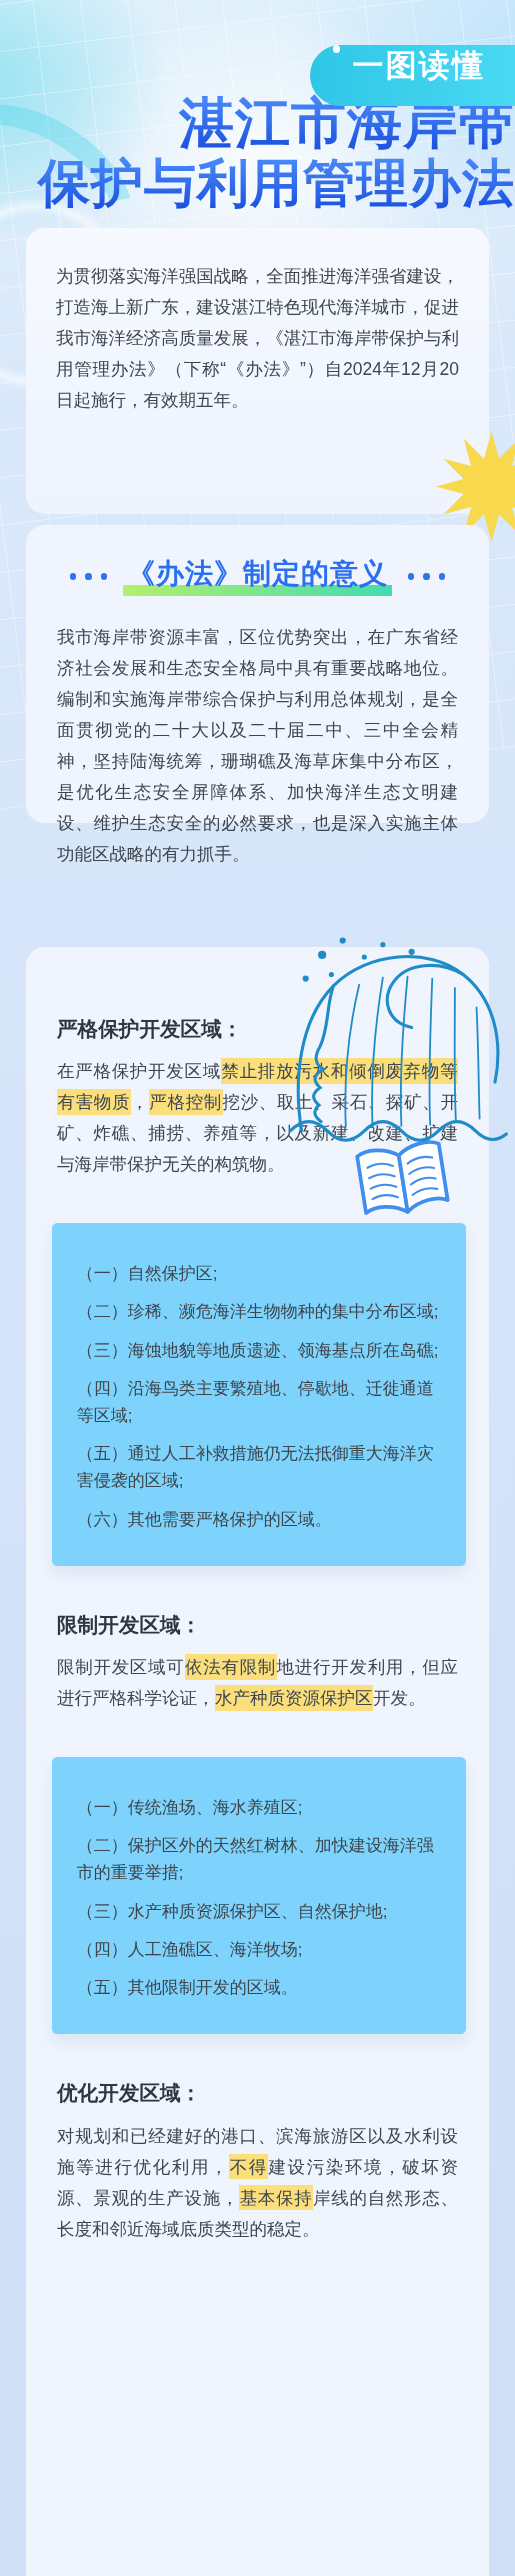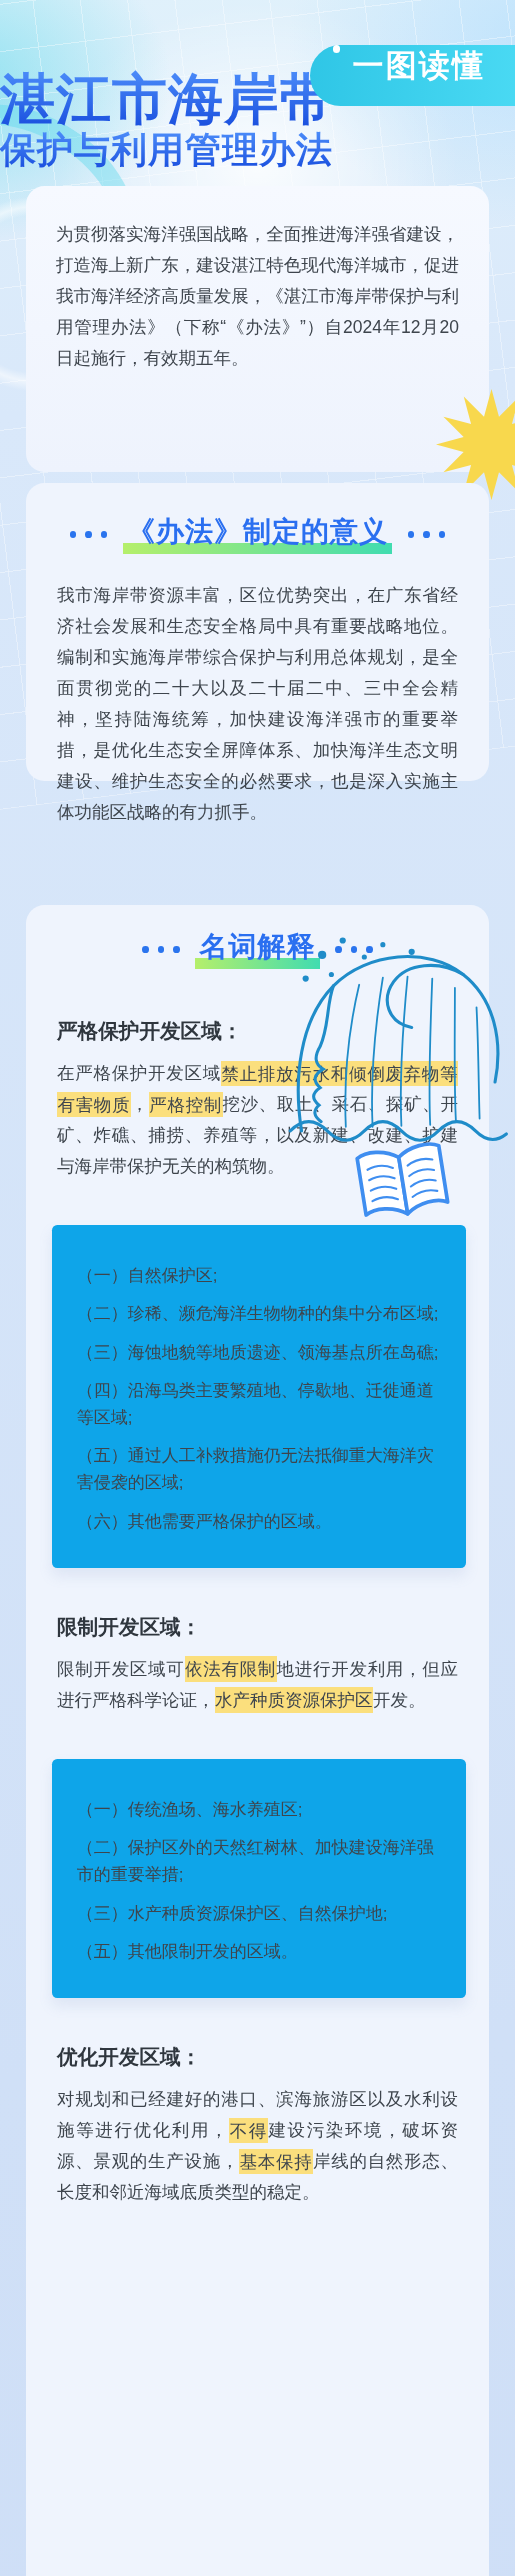--- a/index.html
+++ b/index.html
@@ -25,26 +25,26 @@
     background:radial-gradient(circle, rgba(255,255,255,0) 54%, rgba(255,255,255,.55) 60%, transparent 67%); }
 
   
   .badge { position:absolute; top:45px; right:0; height:61px; display:flex; align-items:flex-start;
     padding:0 30px 0 23px; background:linear-gradient(90deg,#2fc6e6,#49d9f3);
     border-radius:33px 0 0 33px; color:#fff; z-index:5; }
   .badge .dot { width:7.7px; height:7.7px; border-radius:50%; background:#fff; margin-right:12.4px; }
   .badge .label { font-size:31px; font-weight:800; letter-spacing:2.1px; }
 
   
-  .title-wrap { position:relative; padding-top:68px; text-align:left; z-index:2; }
+  .title-wrap { position:relative; padding-top:92px; text-align:right; z-index:2; }
   .title-line { font-weight:900; line-height:1.13; letter-spacing:1px;
     background:linear-gradient(180deg,#4d8efa 0%,#1d53e0 90%);
     -webkit-background-clip:text; background-clip:text; color:transparent; }
   .t1 { font-size:55px; }
-  .t2 { font-size:36px; }
+  .t2 { font-size:52px; }
 
   
   .card { position:relative; margin:0 26px; background:#eff4fd; border-radius:18.5px; z-index:1; }
   .intro-card { margin-top:15.5px; height:286px; padding:33px 30px 0;
     background:linear-gradient(180deg,#f6f9ff,#eef3fd); }
   .intro-card p { font-size:17.5px; line-height:31px; color:#3e454d; text-align:justify; }
   .starburst { position:absolute; right:-58px; bottom:-28px; width:111px; height:111px; z-index:4; }
 
   
   .sec-head { display:flex; justify-content:center; align-items:center; gap:15.5px; }
@@ -58,21 +58,21 @@
   
   .card-a { margin-top:10.3px; height:298px; padding:30px 31px 0; }
   .card-a .body { margin-top:23px; font-size:17.5px; line-height:31px; color:#3e454d; text-align:justify; }
   .wave { position:absolute; top:925px; right:4.1px; width:229px; height:224px; z-index:3; pointer-events:none; }
 
   
   .card-b { margin-top:124px; height:1841px; padding:23px 31px 0; }
   .term-title { font-size:20.6px; font-weight:800; color:#2f363e; margin:45px 0 13.4px; }
   .para { font-size:17.5px; line-height:31px; color:#3e454d; text-align:justify; }
   .hl { background:#fbdf7d; padding:2.6px 0.5px; box-decoration-break:clone; -webkit-box-decoration-break:clone; }
-  .white-list { margin:43px -8.2px 0 -5.2px; background:#0ea5e9; border-radius:5.2px;
+  .white-list { margin:43px -8.2px 0 -5.2px; background:#7dd3fc; border-radius:5.2px;
     padding:37px 25px 33px; box-shadow:0 7.2px 13.4px rgba(110,140,190,.14); }
   .white-list p { font-size:17px; line-height:27px; color:#3e454d; margin-bottom:11.3px; }
   .white-list p:last-child { margin-bottom:0; }
   .scope-row { position:relative; }
   .book { position:absolute; right:6.2px; top:167px; width:98px; height:90px; transform:rotate(-9deg); }
 
   svg .ln { stroke:#1f8cc9; fill:none; stroke-width:6; stroke-linecap:round; }
   svg .ln2 { stroke:#1f8cc9; fill:none; stroke-width:3.5; stroke-linecap:round; }
 </style>
 </head>
@@ -108,21 +108,21 @@
           <i></i>
           <i></i>
         </span>
       <span class="sec-title">《办法》制定的意义</span>
       <span class="dots">
           <i></i>
           <i></i>
           <i></i>
         </span>
     </div>
-    <p class="body">我市海岸带资源丰富，区位优势突出，在广东省经济社会发展和生态安全格局中具有重要战略地位。编制和实施海岸带综合保护与利用总体规划，是全面贯彻党的二十大以及二十届二中、三中全会精神，坚持陆海统筹，加快建设海洋强市的重要举措，是优化生态安全屏障体系、加快海洋生态文明建设、维护生态安全的必然要求，也是深入实施主体功能区战略的有力抓手。</p>
+    <p class="body">我市海岸带资源丰富，区位优势突出，在广东省经济社会发展和生态安全格局中具有重要战略地位。编制和实施海岸带综合保护与利用总体规划，是全面贯彻党的二十大以及二十届二中、三中全会精神，坚持陆海统筹，珊瑚礁及海草床集中分布区，是优化生态安全屏障体系、加快海洋生态文明建设、维护生态安全的必然要求，也是深入实施主体功能区战略的有力抓手。</p>
   </div>
 
   <svg class="wave" viewBox="0 0 445 435">
     <path class="ln" d="M38,400 C22,300 34,185 100,118 C165,52 285,42 352,96 C412,143 430,225 414,305"></path>
     <path class="ln" d="M352,96 C305,68 243,74 217,110 C192,145 206,190 252,199"></path>
     <path class="ln" d="M100,118 C86,156 92,196 74,236 Q56,266 80,280 Q52,296 74,316 Q50,332 72,350 Q54,366 76,382"></path>
     <path class="ln2" d="M150,116 C130,200 120,300 124,392"></path>
     <path class="ln2" d="M196,102 C180,200 172,300 176,392"></path>
     <path class="ln2" d="M244,100 C234,205 228,300 232,390"></path>
     <path class="ln2" d="M292,104 C288,210 284,302 288,388"></path>
@@ -132,33 +132,20 @@
     <circle cx="78" cy="58" r="8" fill="#1f8cc9"></circle>
     <circle cx="118" cy="30" r="6" fill="#1f8cc9"></circle>
     <circle cx="160" cy="62" r="5" fill="#1f8cc9"></circle>
     <circle cx="96" cy="96" r="5" fill="#1f8cc9"></circle>
     <circle cx="46" cy="104" r="6" fill="#1f8cc9"></circle>
     <circle cx="196" cy="38" r="5" fill="#1f8cc9"></circle>
     <circle cx="252" cy="52" r="6" fill="#1f8cc9"></circle>
   </svg>
 
   <div class="card card-b">
-    <div class="sec-head">
-      <span class="dots">
-          <i></i>
-          <i></i>
-          <i></i>
-        </span>
-      <span class="sec-title">名词解释</span>
-      <span class="dots">
-          <i></i>
-          <i></i>
-          <i></i>
-        </span>
-    </div>
 
     <div class="scope-row">
       <svg class="book" viewBox="0 0 180 170">
         <g stroke="#3f8ef0" stroke-width="7" fill="#ffffff" stroke-linejoin="round" stroke-linecap="round">
           <path d="M90,34 C66,16 30,13 12,24 L12,132 C30,121 66,124 90,142 Z"></path>
           <path d="M90,34 C114,16 150,13 168,24 L168,132 C150,121 114,124 90,142 Z"></path>
         </g>
         <g stroke="#3f8ef0" stroke-width="4" fill="none" stroke-linecap="round">
           <path d="M28,48 C44,42 62,44 76,52"></path>
           <path d="M28,68 C44,62 62,64 76,72"></path>
@@ -185,20 +172,21 @@
       </div>
     </div>
 
     <div>
       <div class="term-title">限制开发区域：</div>
       <p class="para"><span>限制开发区域可</span><span class="hl">依法有限制</span><span>地进行开发利用，但应进行严格科学论证，</span><span class="hl">水产种质资源保护区</span><span>开发。</span></p>
       <div class="white-list">
         <p>（一）传统渔场、海水养殖区;</p>
         <p>（二）保护区外的天然红树林、加快建设海洋强市的重要举措;</p>
         <p>（三）水产种质资源保护区、自然保护地;</p>
+        <p>（四）人工渔礁区、海洋牧场;</p>
         <p>（五）其他限制开发的区域。</p>
       </div>
     </div>
 
     <div>
       <div class="term-title">优化开发区域：</div>
       <p class="para"><span>对规划和已经建好的港口、滨海旅游区以及水利设施等进行优化利用，</span><span class="hl">不得</span><span>建设污染环境，破坏资源、景观的生产设施，</span><span class="hl">基本保持</span><span>岸线的自然形态、长度和邻近海域底质类型的稳定。</span></p>
 
     </div>
 

